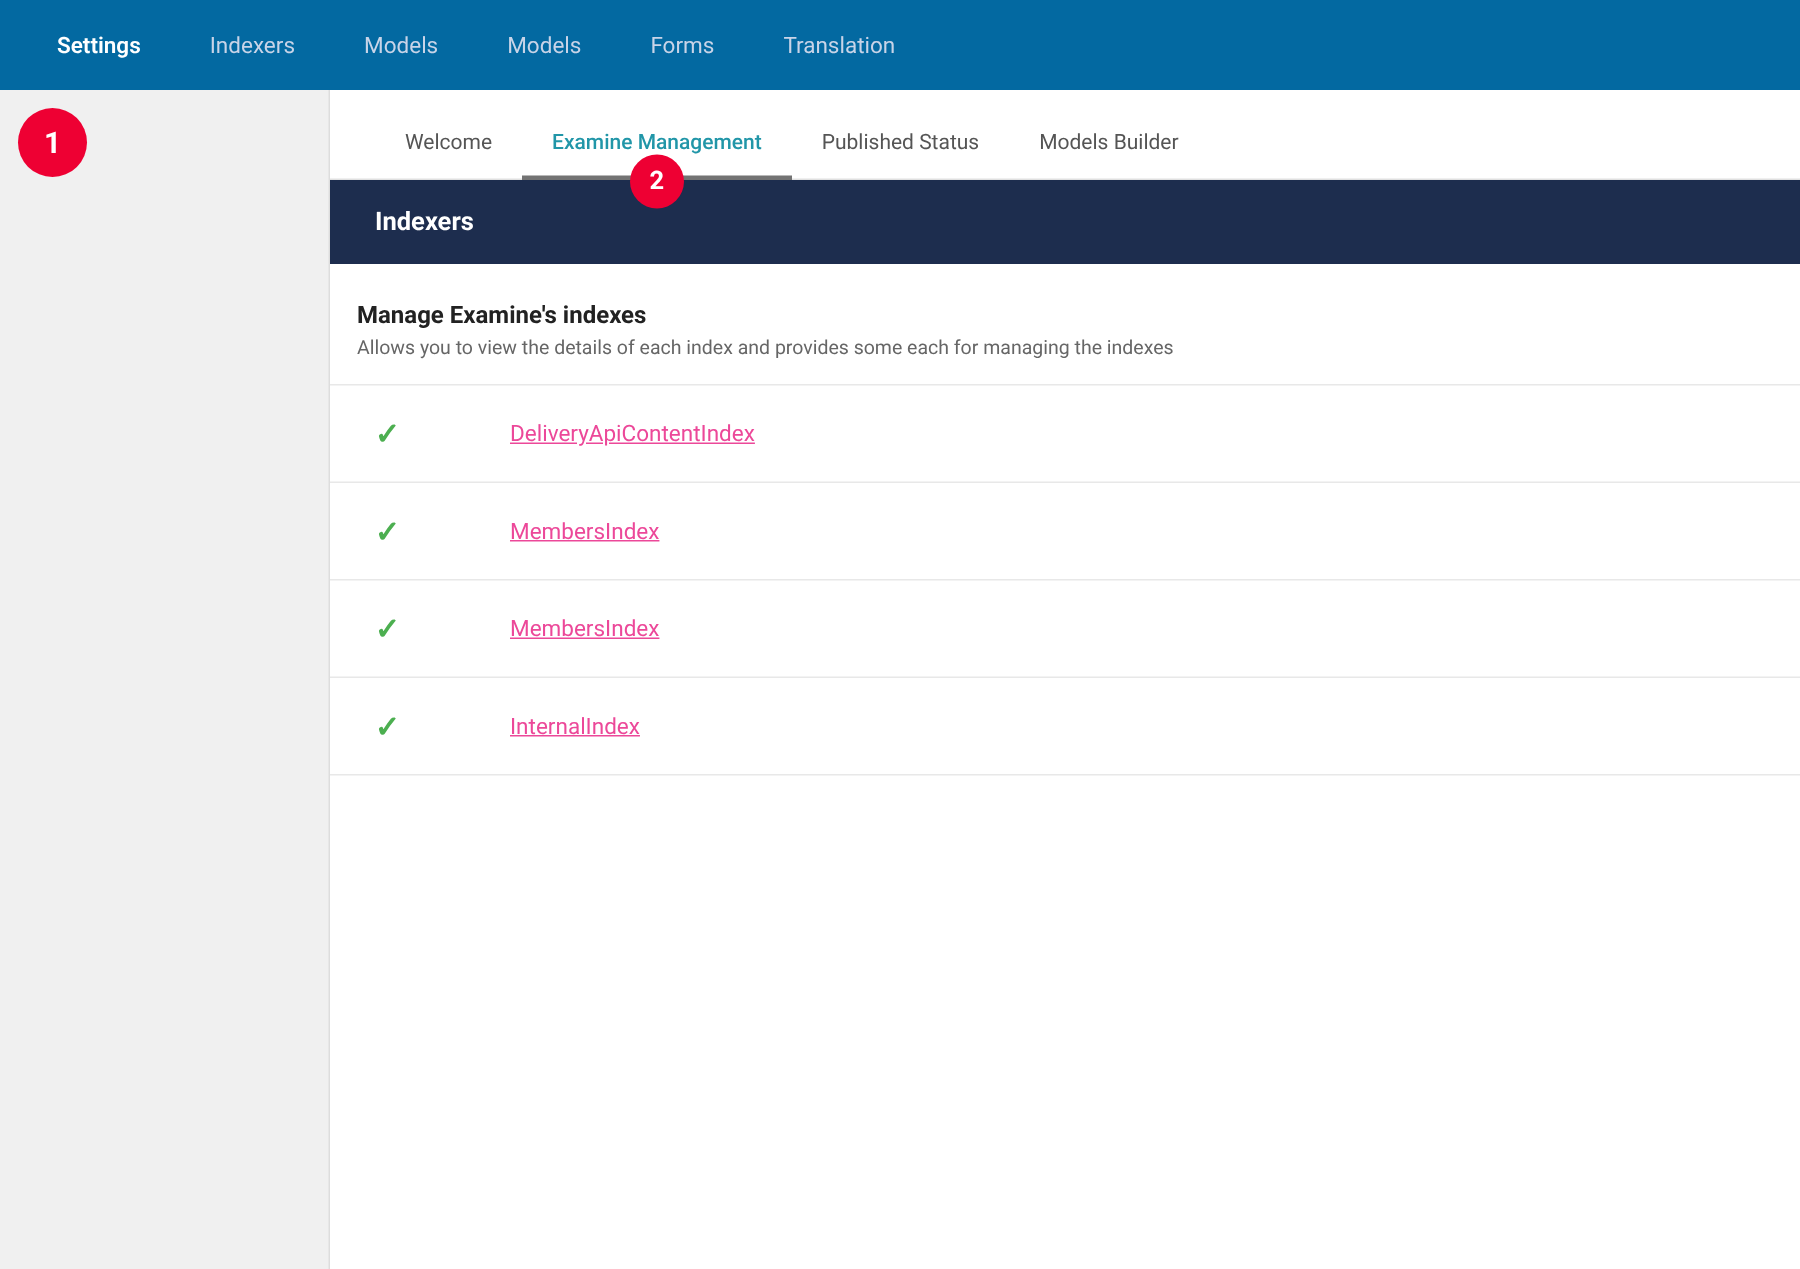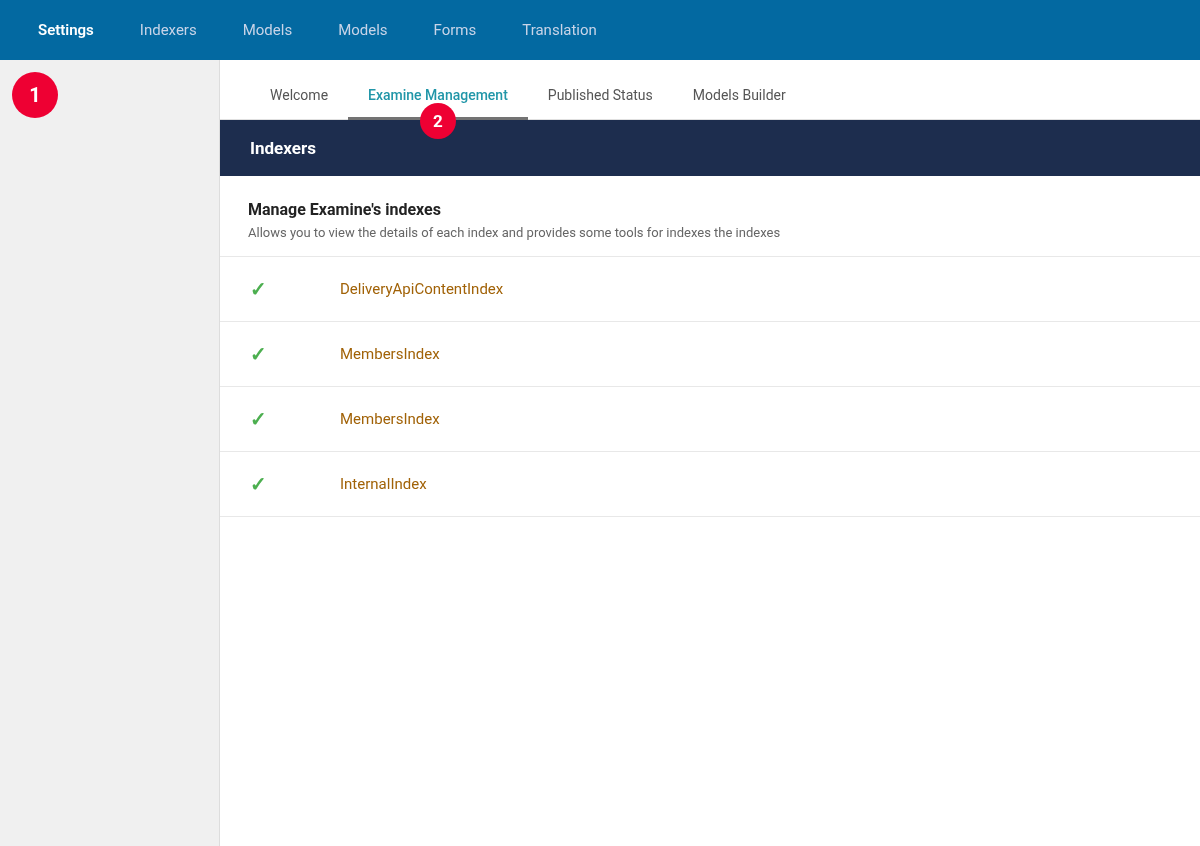--- a/index.html
+++ b/index.html
@@ -137,21 +137,21 @@
     .indexers-header {
       background: #1d2d4e;
       padding: 18px 30px;
       color: white;
       font-size: 17px;
       font-weight: 700;
     }
 
     
     .description-section {
-      padding: 24px 28px 16px;
+      padding: 24px 18px 16px;
       border-bottom: 1px solid #e8e8e8;
     }
 
     .description-title {
       font-size: 16px;
       font-weight: 700;
       color: #222;
       margin-bottom: 6px;
     }
 
@@ -175,21 +175,22 @@
 
     .check-icon {
       color: #4caf50;
       font-size: 20px;
       font-weight: 700;
       flex-shrink: 0;
       width: 30px;
     }
 
     .index-link {
-      color: #a16207;
+      color: #ec4899;
+      text-decoration: underline;
       font-size: 15px;
       cursor: pointer;
       text-align: center;
     }
   </style>
 </head>
 <body>
 
 <nav class="top-nav">
   <div class="top-nav-item active">Settings</div>
@@ -219,21 +220,21 @@
     </div>
 
     <div class="inner-content">
 
       <div class="indexers-header">
         <span>Indexers</span>
       </div>
 
       <div class="description-section">
         <div class="description-title">Manage Examine's indexes</div>
-        <div class="description-text">Allows you to view the details of each index and provides some tools for indexes the indexes</div>
+        <div class="description-text">Allows you to view the details of each index and provides some each for managing the indexes</div>
       </div>
 
       <ul class="index-list">
         <li class="index-item">
           <span class="check-icon">✓</span>
           <a class="index-link">DeliveryApiContentIndex</a>
         </li>
         <li class="index-item">
           <span class="check-icon">✓</span>
           <a class="index-link">MembersIndex</a>

